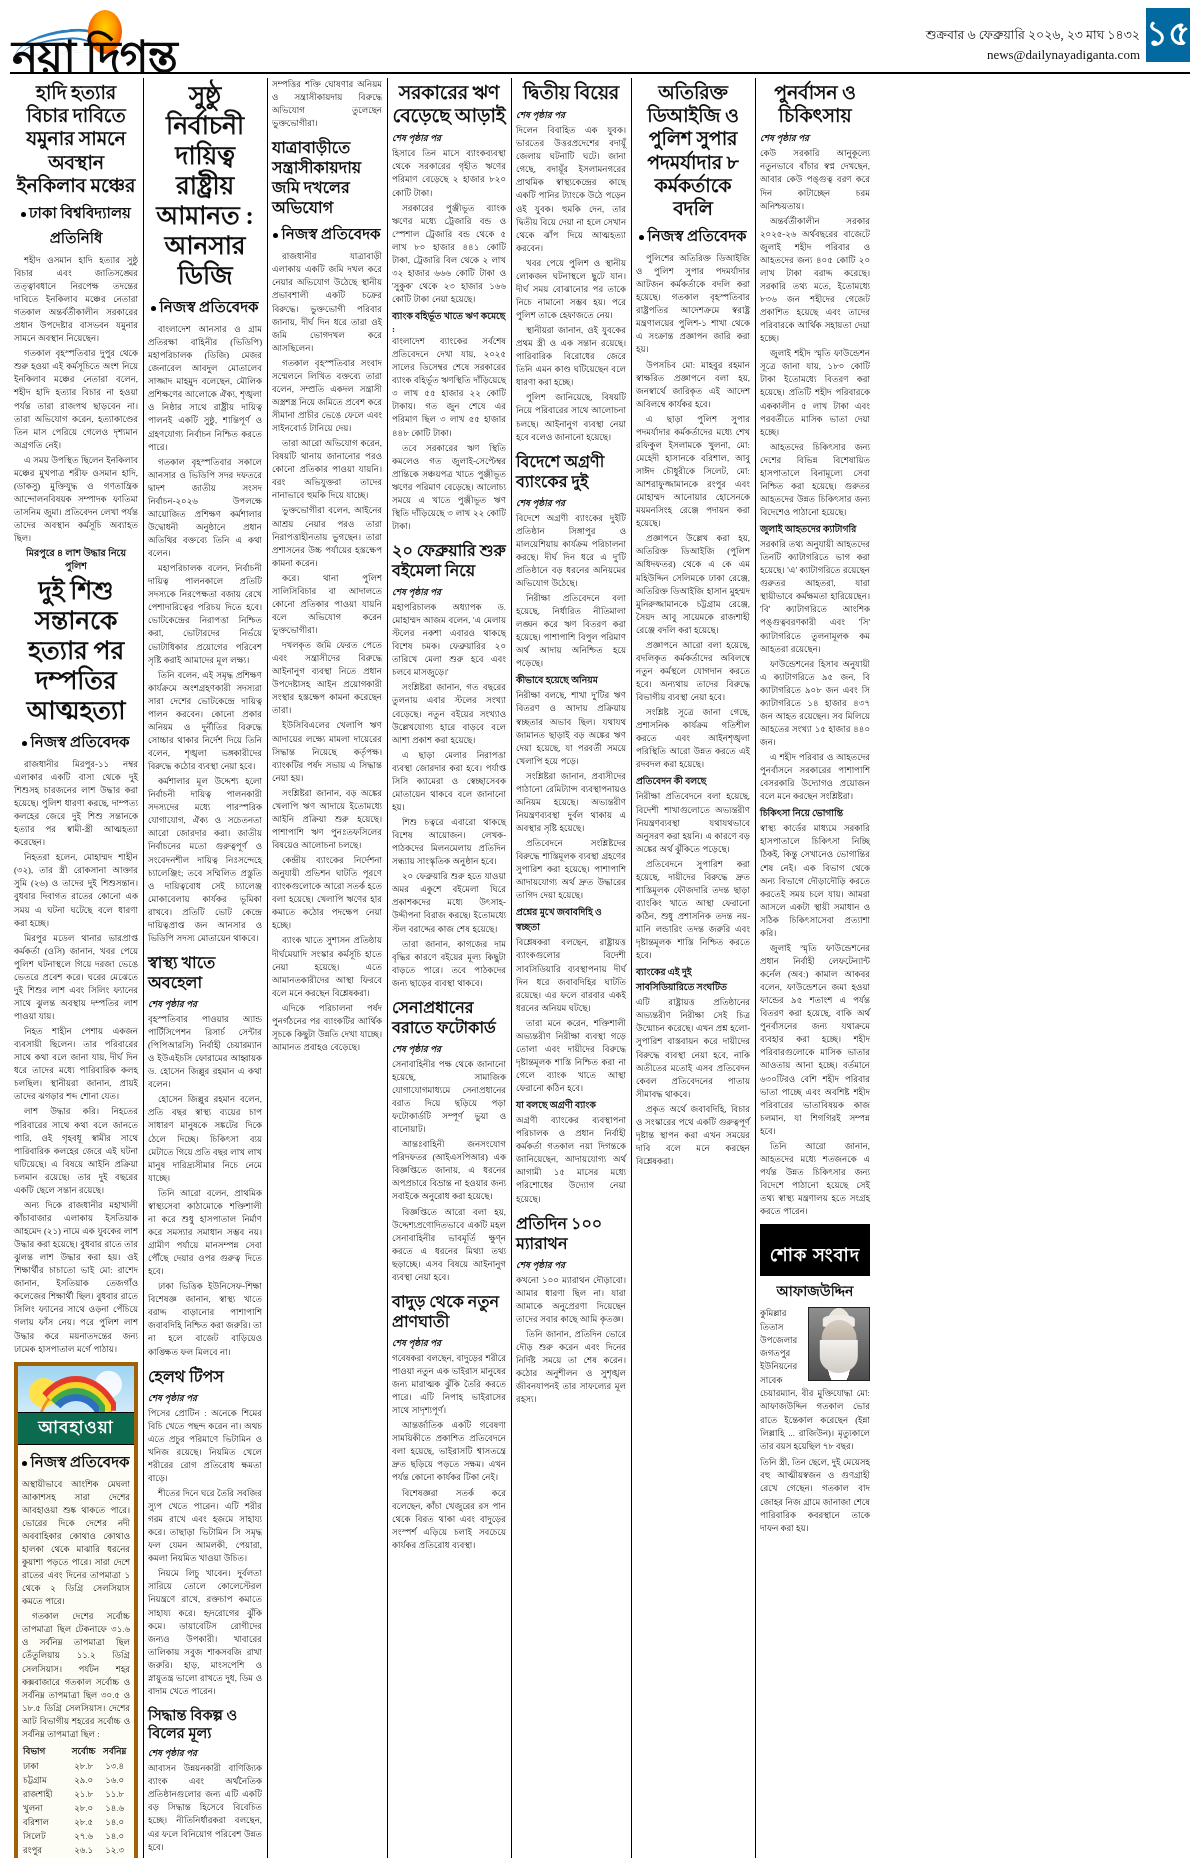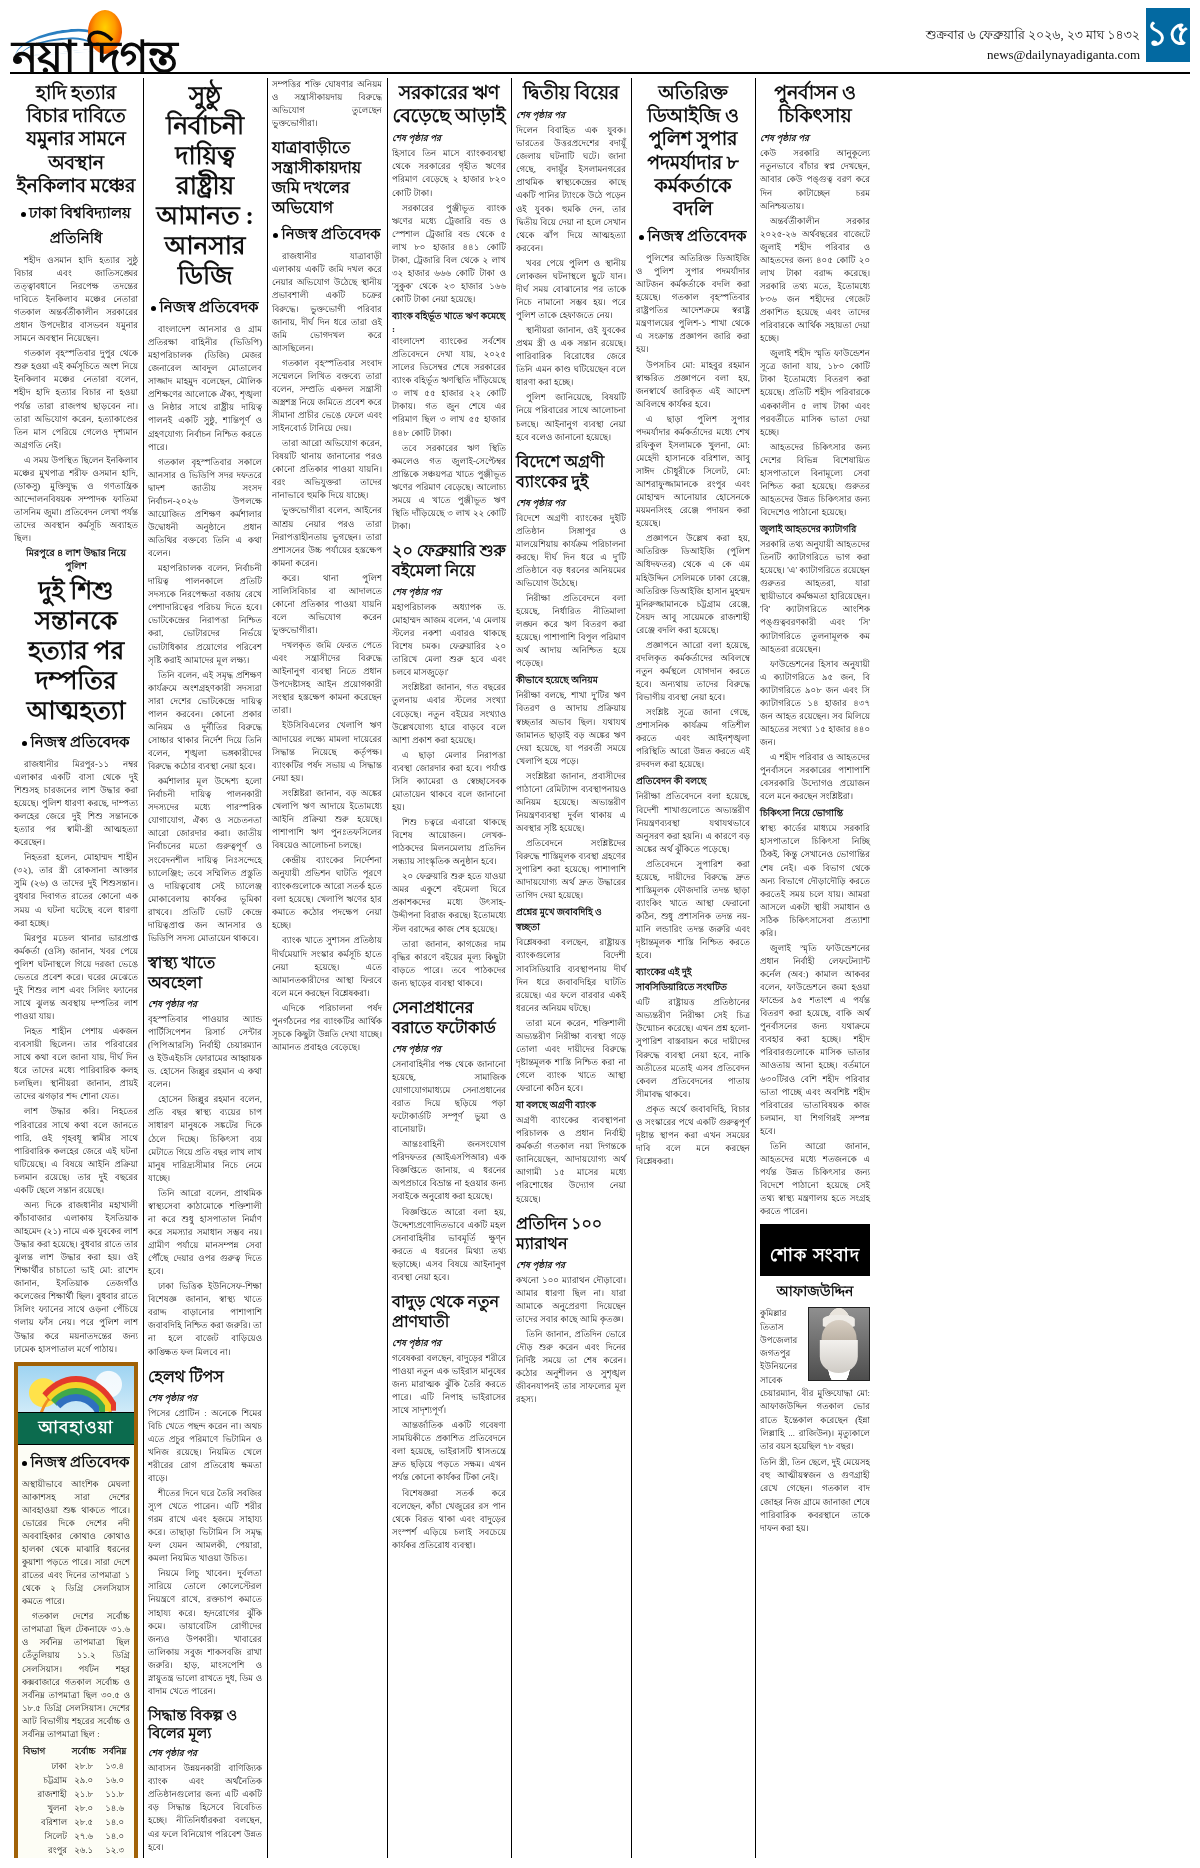--- a/index.html
+++ b/index.html
@@ -106,21 +106,21 @@
   .rainbow4 { position:absolute; left:24%; bottom:-16px; width:52%; height:34px; border-radius:50% 50% 0 0/100% 100% 0 0; border:7px solid transparent; border-top-color:#2f6fc0; }
   .wtitlebar {
     background:#0c6b4e; color:#fff; text-align:center;
     font-size:17px; font-weight:bold; padding:1px 0 2px; letter-spacing:1px;
     border-top:1px solid #000; border-bottom:1px solid #000;
   }
   .wbody { padding:3px 4px 5px; }
   table.wtable { width:100%; border-collapse:collapse; font-size:8.6px; margin-top:3px; }
   table.wtable th { font-weight:bold; text-align:left; padding:0 1px 1px; font-size:8.8px; }
   table.wtable th.num, table.wtable td.num { text-align:center; }
-  table.wtable td { padding:0 1px;text-align:right; }
+  table.wtable td { padding:0 1px; }
 
   
   .obit-bar {
     background:#000; color:#fff; text-align:center; font-size:18px; font-weight:bold;
     padding:17px 0 4px; margin:6px 0 4px; letter-spacing:1px;
   }
   .obit-name { text-align:center; font-size:14px; font-weight:bold; margin:2px 0 3px; }
   .obit-flow { overflow:hidden; }
   .obit-photo {
     float:right; width:62px; height:74px; margin:0 0 3px 5px;

